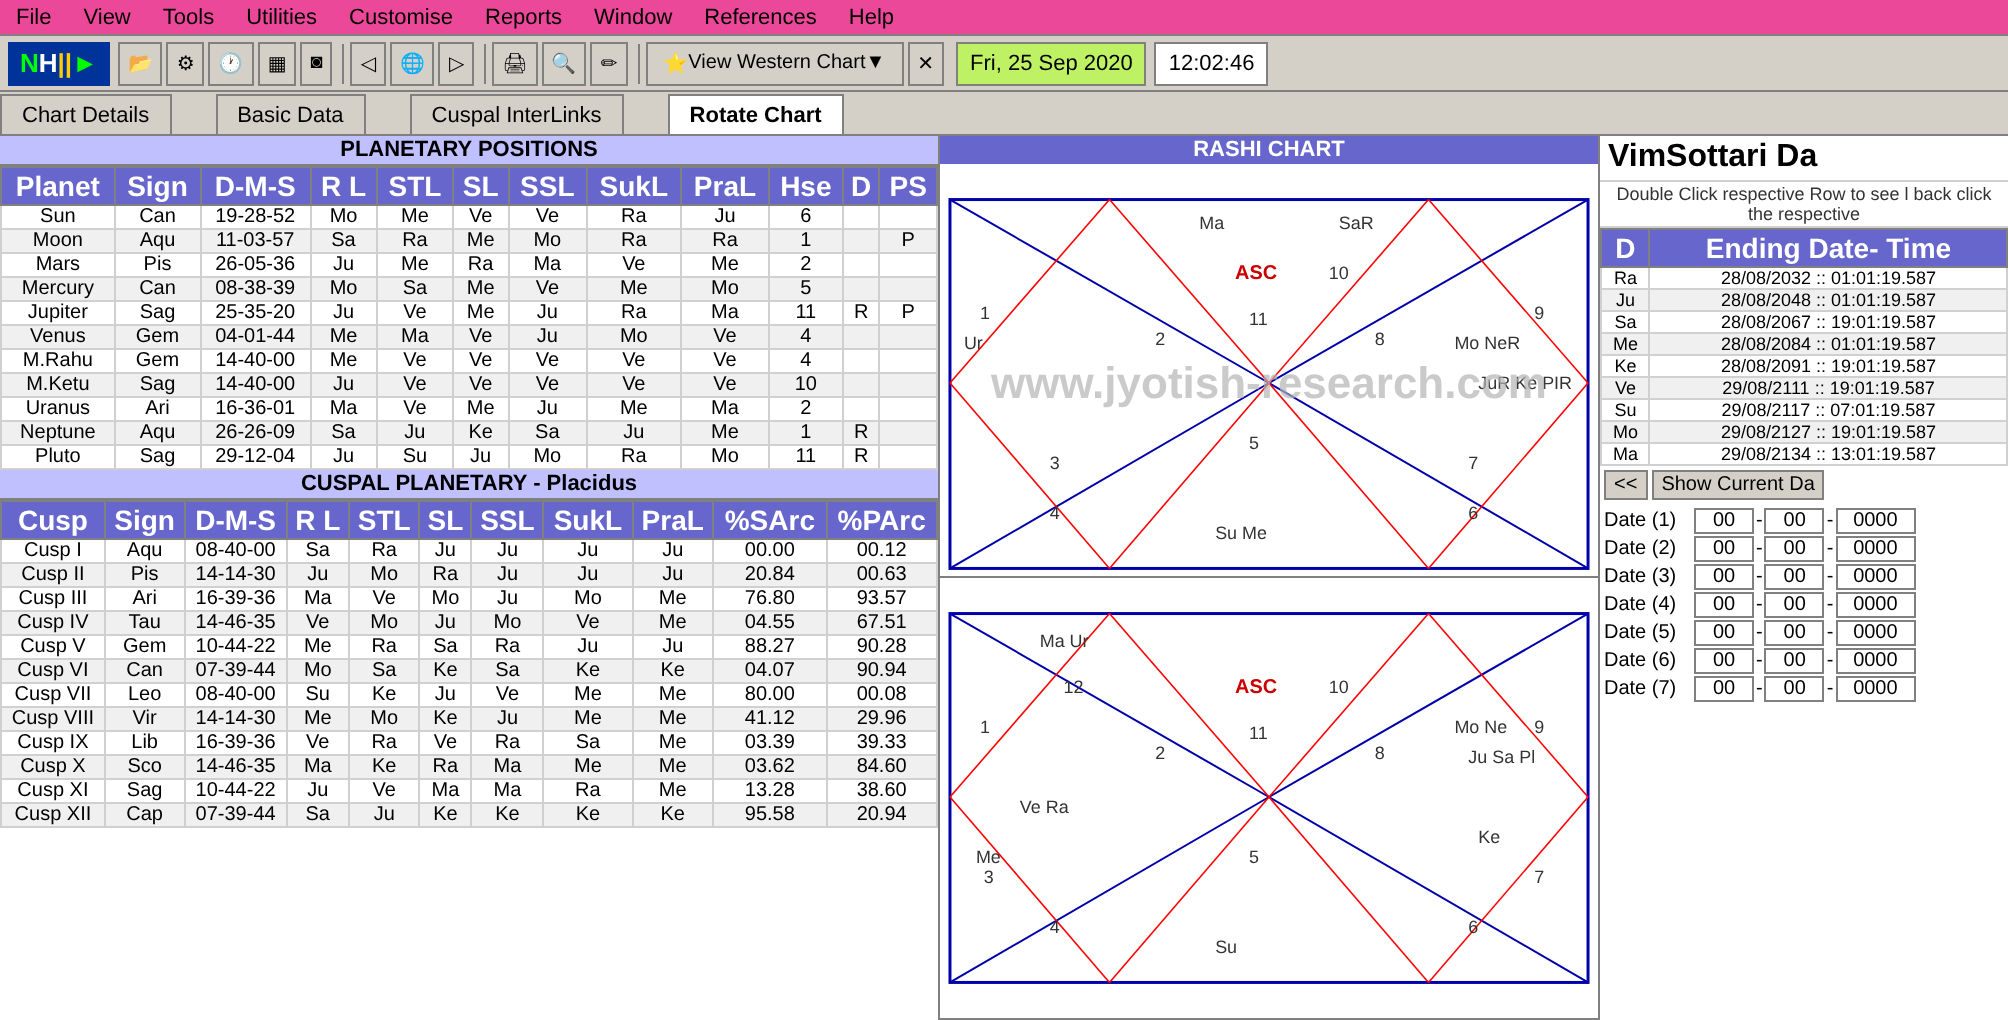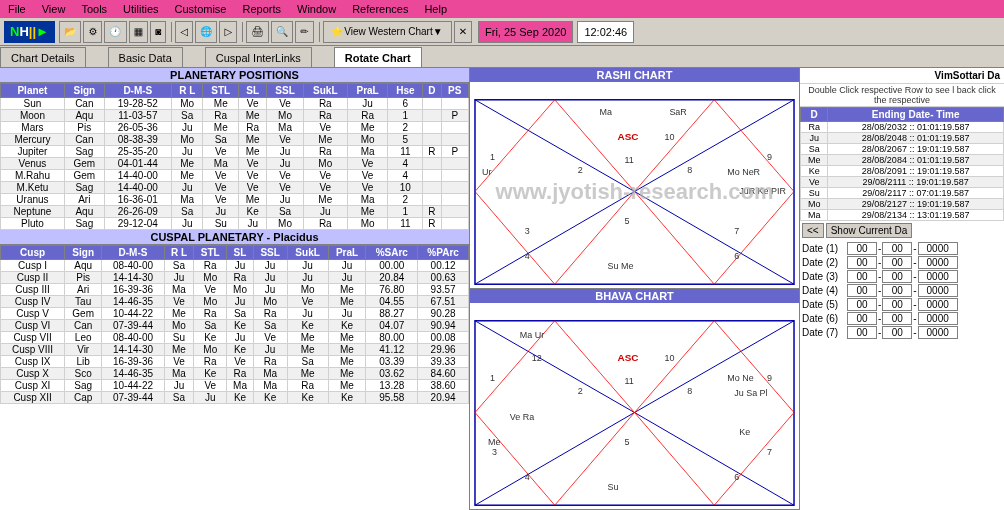--- a/index.html
+++ b/index.html
@@ -5,60 +5,60 @@
     * { box-sizing: border-box; margin: 0; padding: 0; }
     body { font-family: 'Arial', sans-serif; font-size: 11px; background: #d4d0c8; overflow: hidden; width: 1004px; height: 510px; }
 
     
     .toolbar { display: flex; align-items: center; background: #d4d0c8; border-bottom: 1px solid #808080; padding: 2px 4px; height: 28px; }
     .toolbar-btn { background: #d4d0c8; border: 1px solid #808080; padding: 1px 4px; font-size: 10px; cursor: pointer; margin-right: 2px; height: 22px; }
     .toolbar-sep { width: 1px; height: 20px; background: #808080; margin: 0 3px; }
     .logo-box { display: flex; align-items: center; border: 2px solid #003399; background: #003399; color: white; font-weight: bold; font-size: 13px; padding: 1px 4px; margin-right: 4px; height: 22px; }
     .logo-box span { color: #00ff00; }
     .view-western-btn { background: #d4d0c8; border: 1px solid #808080; padding: 1px 8px; font-size: 10px; cursor: pointer; margin-right: 2px; height: 22px; display: flex; align-items: center; }
-    .date-box { border: 1px solid #808080; background: #ec4899; padding: 1px 6px; font-size: 11px; margin-left: 4px; height: 22px; display: flex; align-items: center; }
+    .date-box { border: 1px solid #808080; background: #bef264; padding: 1px 6px; font-size: 11px; margin-left: 4px; height: 22px; display: flex; align-items: center; }
     .time-box { border: 1px solid #808080; background: white; padding: 1px 6px; font-size: 11px; margin-left: 4px; height: 22px; display: flex; align-items: center; }
 
     
     .menubar { display: flex; align-items: center; background: #ec4899; height: 18px; border-bottom: 1px solid #808080; }
     .menubar-item { padding: 1px 8px; font-size: 11px; cursor: pointer; }
 
     
     .tabs { display: flex; background: #d4d0c8; border-bottom: 1px solid #808080; height: 22px; align-items: flex-end; gap: 20px; }
     .tab { padding: 2px 10px; font-size: 11px; cursor: pointer; border: 1px solid #808080; border-bottom: none; background: #d4d0c8; margin-right: 2px; height: 20px; display: flex; align-items: center; }
     .tab.active { background: white; font-weight: bold; }
 
     
     .main { display: flex; height: calc(510px - 68px); }
 
     
     .left-panel { width: 470px; overflow-y: auto; border-right: 1px solid #808080; background: white; }
 
     
     .section-title { background: #c0c0ff; text-align: center; font-weight: bold; font-size: 11px; padding: 1px 0; border-bottom: 1px solid #808080; }
     table { width: 100%; border-collapse: collapse; font-size: 10px; }
-    th { background: #6666cc; color: white; border: 1px solid #808080; padding: 1px 2px; text-align: center; font-size: 10px; }
+    th { background: #6666cc; color: white; border: 1px solid #808080; padding: 1px 2px; text-align: center; font-size: 14px; }
     td { border: 1px solid #d0d0d0; padding: 0px 2px; text-align: center; font-size: 10px; }
     tr:nth-child(even) { background: #f0f0f0; }
     tr:nth-child(odd) { background: white; }
     .planetary-section { }
     .cuspal-section { }
 
     
     .middle-panel { width: 330px; display: flex; flex-direction: column; background: white; border-right: 1px solid #808080; }
     .chart-section { flex: 1; border-bottom: 1px solid #808080; position: relative; }
     .chart-title { background: #6666cc; color: white; text-align: center; font-weight: bold; font-size: 11px; padding: 1px 0; }
 
     
     .chart-container { position: relative; width: 100%; height: 100%; }
     .chart-svg { width: 100%; height: 100%; }
 
     
     .right-panel { flex: 1; background: white; overflow-y: auto; }
-    .right-title { text-align: right; font-weight: bold; font-size: 10px; padding: 2px 4px; background: white; border-bottom: 1px solid #d0d0d0; }
+    .right-title { text-align: left; font-weight: bold; font-size: 16px; padding: 2px 4px; background: white; border-bottom: 1px solid #d0d0d0; }
     .right-subtitle { font-size: 9px; text-align: center; padding: 1px 2px; color: #333; border-bottom: 1px solid #d0d0d0; }
     .vimsottari-table th { background: #6666cc; color: white; }
     .vimsottari-table td { font-size: 9px; padding: 0px 2px; }
 
     .date-inputs { padding: 2px; }
     .date-row { display: flex; align-items: center; margin-bottom: 1px; font-size: 10px; }
     .date-label { width: 45px; }
     .date-input { width: 30px; border: 1px solid #808080; font-size: 10px; text-align: center; }
     .date-sep { margin: 0 1px; }
 
@@ -528,21 +528,20 @@
 
           <text x="55" y="140" font-size="9" fill="#333">3</text>
           <text x="265" y="140" font-size="9" fill="#333">7</text>
           <text x="55" y="165" font-size="9" fill="#333">4</text>
           <text x="265" y="165" font-size="9" fill="#333">6</text>
         </svg>
       </div>
     </div>
 
     <div class="chart-section">
-      <div class="chart-title">BHAVA CHART</div>
       <div class="chart-container">
         <svg class="chart-svg" viewBox="0 0 330 195">
           <rect x="5" y="5" width="320" height="185" fill="white" stroke="#0000aa" stroke-width="1.5"></rect>
           <line x1="5" y1="5" x2="165" y2="97" stroke="#0000aa" stroke-width="1"></line>
           <line x1="325" y1="5" x2="165" y2="97" stroke="#0000aa" stroke-width="1"></line>
           <line x1="5" y1="190" x2="165" y2="97" stroke="#0000aa" stroke-width="1"></line>
           <line x1="325" y1="190" x2="165" y2="97" stroke="#0000aa" stroke-width="1"></line>
           <line x1="85" y1="5" x2="5" y2="97" stroke="red" stroke-width="0.8"></line>
           <line x1="85" y1="5" x2="165" y2="97" stroke="red" stroke-width="0.8"></line>
           <line x1="245" y1="5" x2="325" y2="97" stroke="red" stroke-width="0.8"></line>

